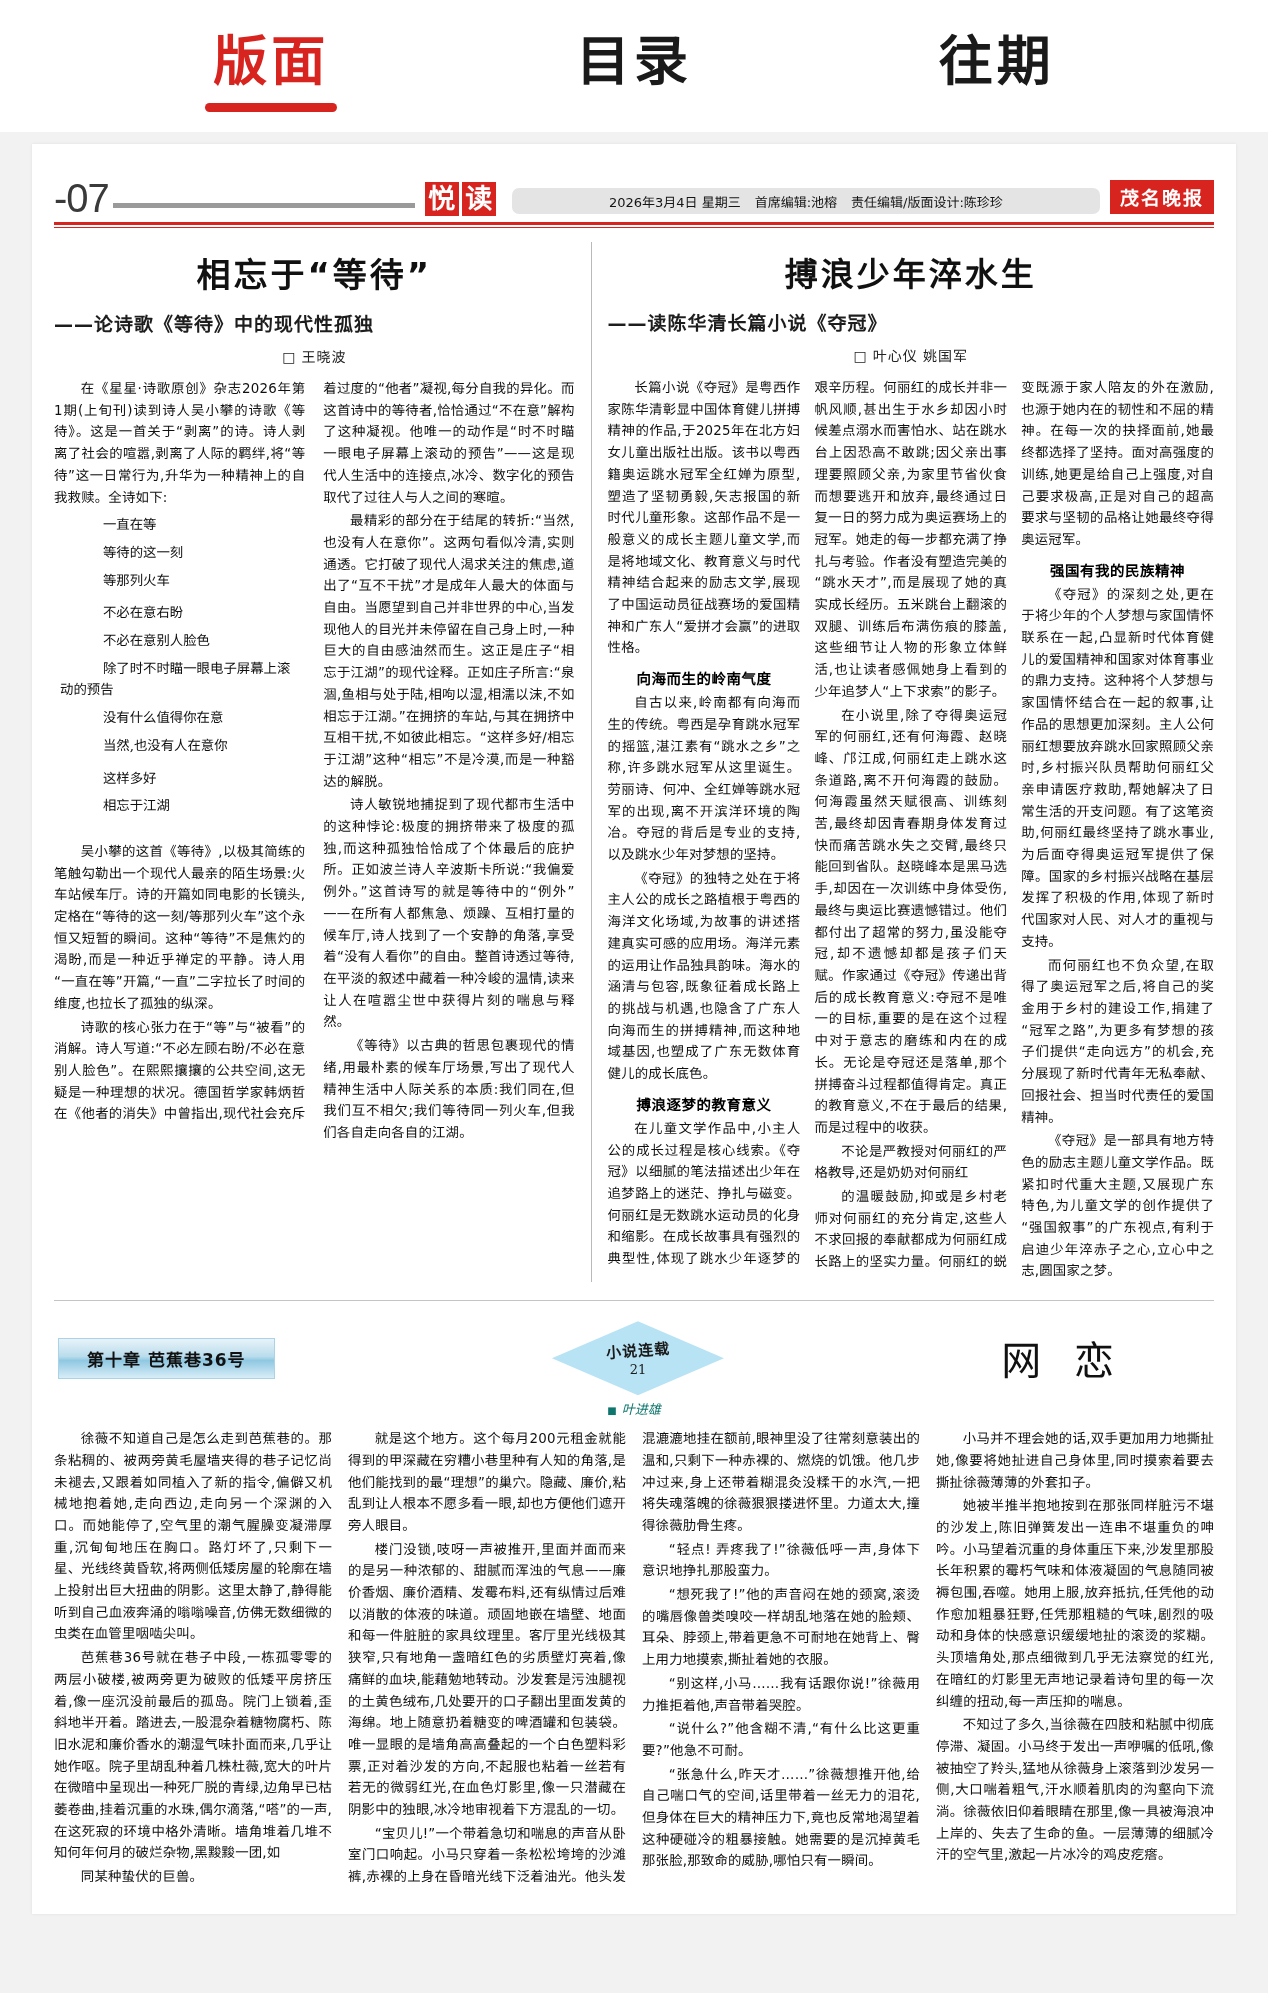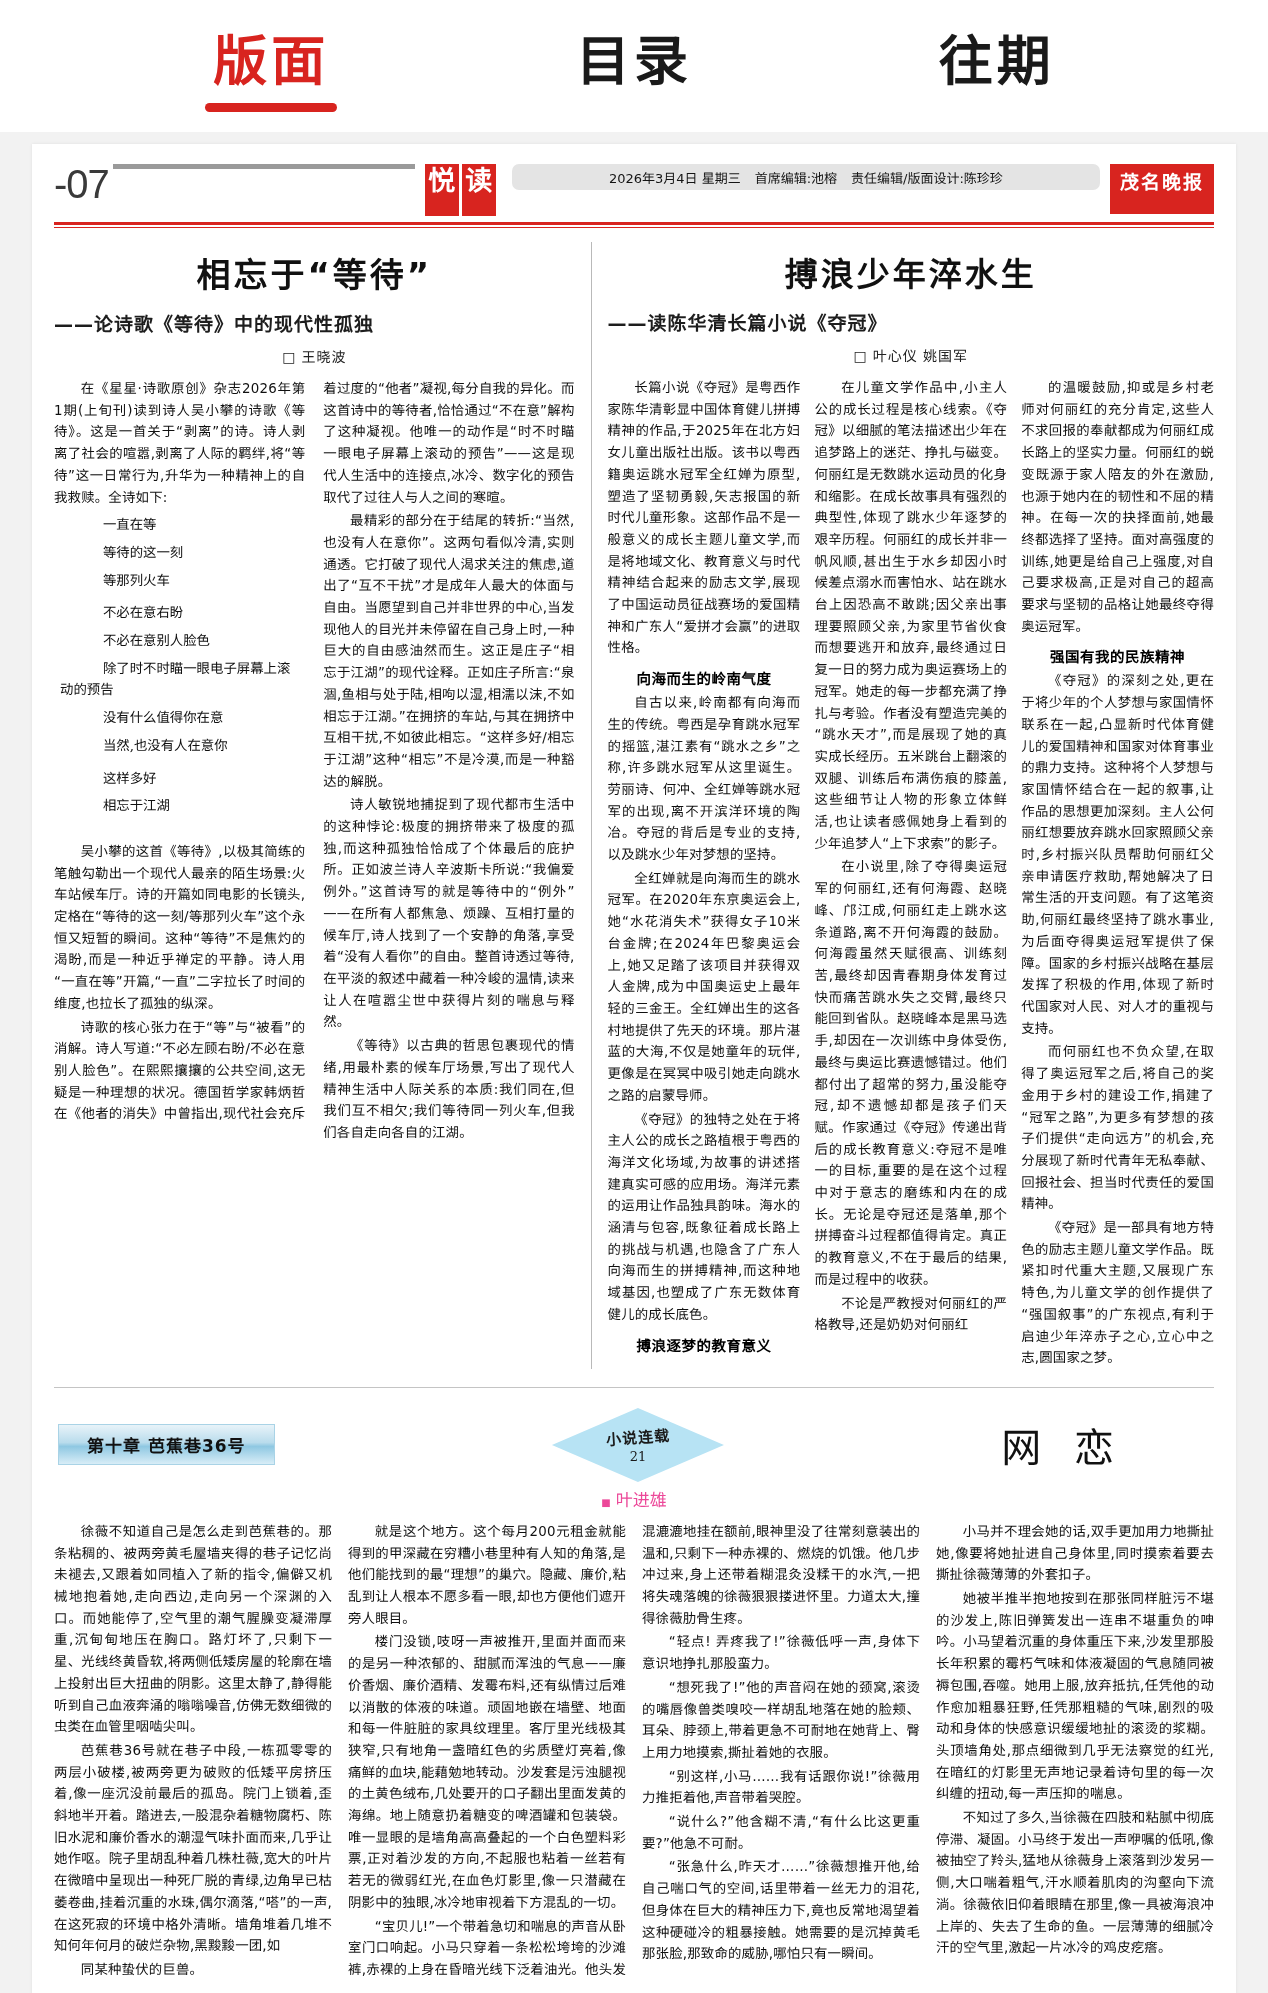--- a/index.html
+++ b/index.html
@@ -49,20 +49,21 @@
   .sheet {
     background: #ffffff;
     margin: 12px 32px 0 32px;
     padding: 20px 22px 26px 22px;
     box-shadow: 0 0 3px rgba(0,0,0,.08);
   }
 
   
   .masthead {
     display: flex;
+    align-items: flex-end;
     gap: 0;
     height: 54px;
     margin-bottom: 4px;
   }
   .folio {
     font-size: 40px;
     font-weight: 400;
     color: #3a3a3a;
     font-family: "Liberation Sans", "DejaVu Sans", sans-serif;
     letter-spacing: -1px;
@@ -241,24 +242,25 @@
   .serial-title {
     font-size: 40px;
     font-weight: 400;
     letter-spacing: 10px;
     color: #111;
     font-family: "DejaVu Serif", serif;
     margin-right: 86px;
   }
   .serial-author {
     text-align: center;
-    font-size: 17px;
-    color: #ec4899;
+    font-size: 13px;
+    color: #0f766e;
     font-family: "DejaVu Sans", sans-serif;
     margin: -4px 0 10px 0;
+    font-style: italic;
   }
   .serial-author::before { content: "\25A0"; margin-right: 5px; font-size: 10px; }
   .cols-4 { column-count: 4; column-gap: 16px; }
 
   .spacer { height: 18px; }
 </style>
 </head>
 <body>
 
 <div class="page">
@@ -322,21 +324,20 @@
       <div class="art-right">
         <div class="headline right-h">搏浪少年淬水生</div>
         <div class="subhead">——读陈华清长篇小说《夺冠》</div>
         <div class="byline">
           <span class="box"></span><span>叶心仪  姚国军</span>
         </div>
         <div class="cols-3">
           <p class="body">长篇小说《夺冠》是粤西作家陈华清彰显中国体育健儿拼搏精神的作品,于2025年在北方妇女儿童出版社出版。该书以粤西籍奥运跳水冠军全红婵为原型,塑造了坚韧勇毅,矢志报国的新时代儿童形象。这部作品不是一般意义的成长主题儿童文学,而是将地域文化、教育意义与时代精神结合起来的励志文学,展现了中国运动员征战赛场的爱国精神和广东人“爱拼才会赢”的进取性格。</p>
           <h4 class="subsec">向海而生的岭南气度</h4>
           <p class="body">自古以来,岭南都有向海而生的传统。粤西是孕育跳水冠军的摇篮,湛江素有“跳水之乡”之称,许多跳水冠军从这里诞生。劳丽诗、何冲、全红婵等跳水冠军的出现,离不开滨洋环境的陶冶。夺冠的背后是专业的支持,以及跳水少年对梦想的坚持。</p>
-          <p class="body">全红婵就是向海而生的跳水冠军。在2020年东京奥运会上,她“水花消失术”获得女子10米台金牌;在2024年巴黎奥运会上,她又足踏了该项目并获得双人金牌,成为中国奥运史上最年轻的三金王。全红婵出生的这各村地提供了先天的环境。那片湛蓝的大海,不仅是她童年的玩伴,更像是在冥冥中吸引她走向跳水之路的启蒙导师。</p>
           <p class="body">《夺冠》的独特之处在于将主人公的成长之路植根于粤西的海洋文化场域,为故事的讲述搭建真实可感的应用场。海洋元素的运用让作品独具韵味。海水的涵清与包容,既象征着成长路上的挑战与机遇,也隐含了广东人向海而生的拼搏精神,而这种地域基因,也塑成了广东无数体育健儿的成长底色。</p>
           <h4 class="subsec">搏浪逐梦的教育意义</h4>
           <p class="body">在儿童文学作品中,小主人公的成长过程是核心线索。《夺冠》以细腻的笔法描述出少年在追梦路上的迷茫、挣扎与磁变。何丽红是无数跳水运动员的化身和缩影。在成长故事具有强烈的典型性,体现了跳水少年逐梦的艰辛历程。何丽红的成长并非一帆风顺,甚出生于水乡却因小时候差点溺水而害怕水、站在跳水台上因恐高不敢跳;因父亲出事理要照顾父亲,为家里节省伙食而想要逃开和放弃,最终通过日复一日的努力成为奥运赛场上的冠军。她走的每一步都充满了挣扎与考验。作者没有塑造完美的“跳水天才”,而是展现了她的真实成长经历。五米跳台上翻滚的双腿、训练后布满伤痕的膝盖,这些细节让人物的形象立体鲜活,也让读者感佩她身上看到的少年追梦人“上下求索”的影子。</p>
           <p class="body">在小说里,除了夺得奥运冠军的何丽红,还有何海霞、赵晓峰、邝江成,何丽红走上跳水这条道路,离不开何海霞的鼓励。何海霞虽然天赋很高、训练刻苦,最终却因青春期身体发育过快而痛苦跳水失之交臂,最终只能回到省队。赵晓峰本是黑马选手,却因在一次训练中身体受伤,最终与奥运比赛遗憾错过。他们都付出了超常的努力,虽没能夺冠,却不遗憾却都是孩子们天赋。作家通过《夺冠》传递出背后的成长教育意义:夺冠不是唯一的目标,重要的是在这个过程中对于意志的磨练和内在的成长。无论是夺冠还是落单,那个拼搏奋斗过程都值得肯定。真正的教育意义,不在于最后的结果,而是过程中的收获。</p>
           <p class="body">不论是严教授对何丽红的严格教导,还是奶奶对何丽红</p>
           <p class="body">的温暖鼓励,抑或是乡村老师对何丽红的充分肯定,这些人不求回报的奉献都成为何丽红成长路上的坚实力量。何丽红的蜕变既源于家人陪友的外在激励,也源于她内在的韧性和不屈的精神。在每一次的抉择面前,她最终都选择了坚持。面对高强度的训练,她更是给自己上强度,对自己要求极高,正是对自己的超高要求与坚韧的品格让她最终夺得奥运冠军。</p>
           <h4 class="subsec">强国有我的民族精神</h4>
           <p class="body">《夺冠》的深刻之处,更在于将少年的个人梦想与家国情怀联系在一起,凸显新时代体育健儿的爱国精神和国家对体育事业的鼎力支持。这种将个人梦想与家国情怀结合在一起的叙事,让作品的思想更加深刻。主人公何丽红想要放弃跳水回家照顾父亲时,乡村振兴队员帮助何丽红父亲申请医疗救助,帮她解决了日常生活的开支问题。有了这笔资助,何丽红最终坚持了跳水事业,为后面夺得奥运冠军提供了保障。国家的乡村振兴战略在基层发挥了积极的作用,体现了新时代国家对人民、对人才的重视与支持。</p>
           <p class="body">而何丽红也不负众望,在取得了奥运冠军之后,将自己的奖金用于乡村的建设工作,捐建了“冠军之路”,为更多有梦想的孩子们提供“走向远方”的机会,充分展现了新时代青年无私奉献、回报社会、担当时代责任的爱国精神。</p>
           <p class="body">《夺冠》是一部具有地方特色的励志主题儿童文学作品。既紧扣时代重大主题,又展现广东特色,为儿童文学的创作提供了“强国叙事”的广东视点,有利于启迪少年淬赤子之心,立心中之志,圆国家之梦。</p>

